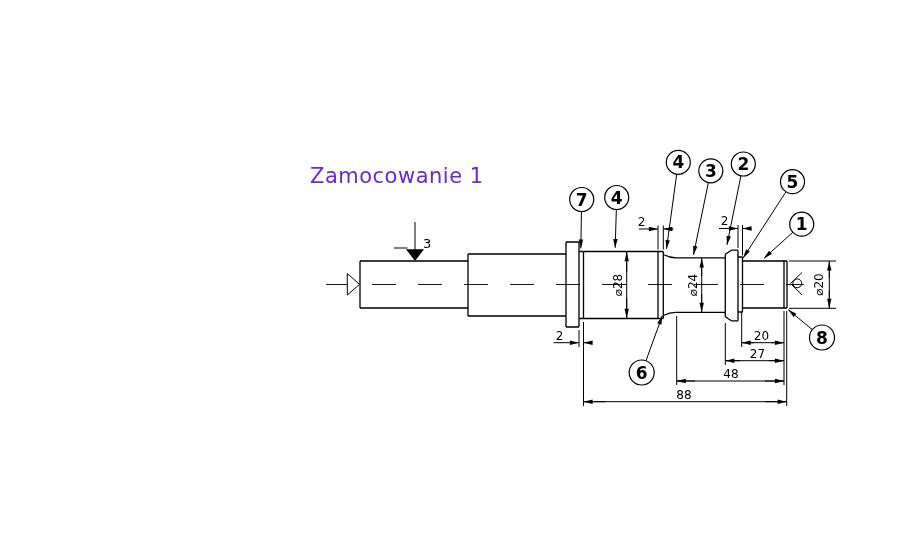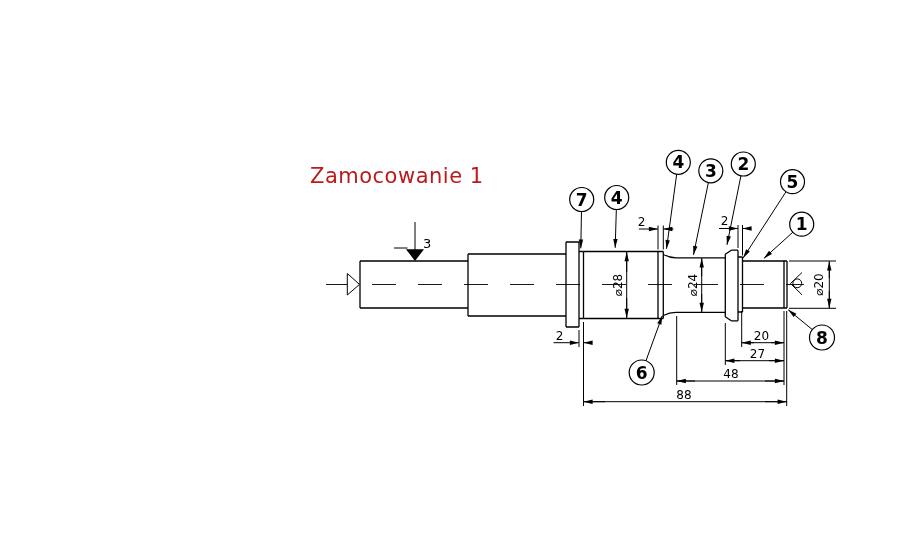--- a/index.html
+++ b/index.html
@@ -1,18 +1,18 @@
 <!DOCTYPE html>
 <html><head>
 <meta charset="utf-8">
 <style>
   html,body{margin:0;padding:0;background:#fff;}
   .page{position:relative;width:907px;height:546px;background:#ffffff;overflow:hidden;
         font-family:"DejaVu Sans",sans-serif;}
-  .title{position:absolute;left:310px;top:164px;font-size:21px;letter-spacing:.5px;color:#b91c1c;}
+  .title{position:absolute;left:310px;top:164px;font-size:21px;letter-spacing:.5px;color:#6d28d9;}
   svg text{fill:#000;}
   .dim-text{font:12px "DejaVu Sans",sans-serif;}
   .small-label{font:13px "DejaVu Sans",sans-serif;}
   .balloon-text{font:bold 17px "DejaVu Sans",sans-serif;text-anchor:middle;}
   .outline{stroke:#000;stroke-width:1.3;fill:none;}
   .thin{stroke:#000;stroke-width:1;fill:none;}
   .center{stroke:#000;stroke-width:0.9;fill:none;stroke-dasharray:24 22;}
   .balloon{fill:#fff;stroke:#000;stroke-width:1.2;}
 </style>
 </head>

